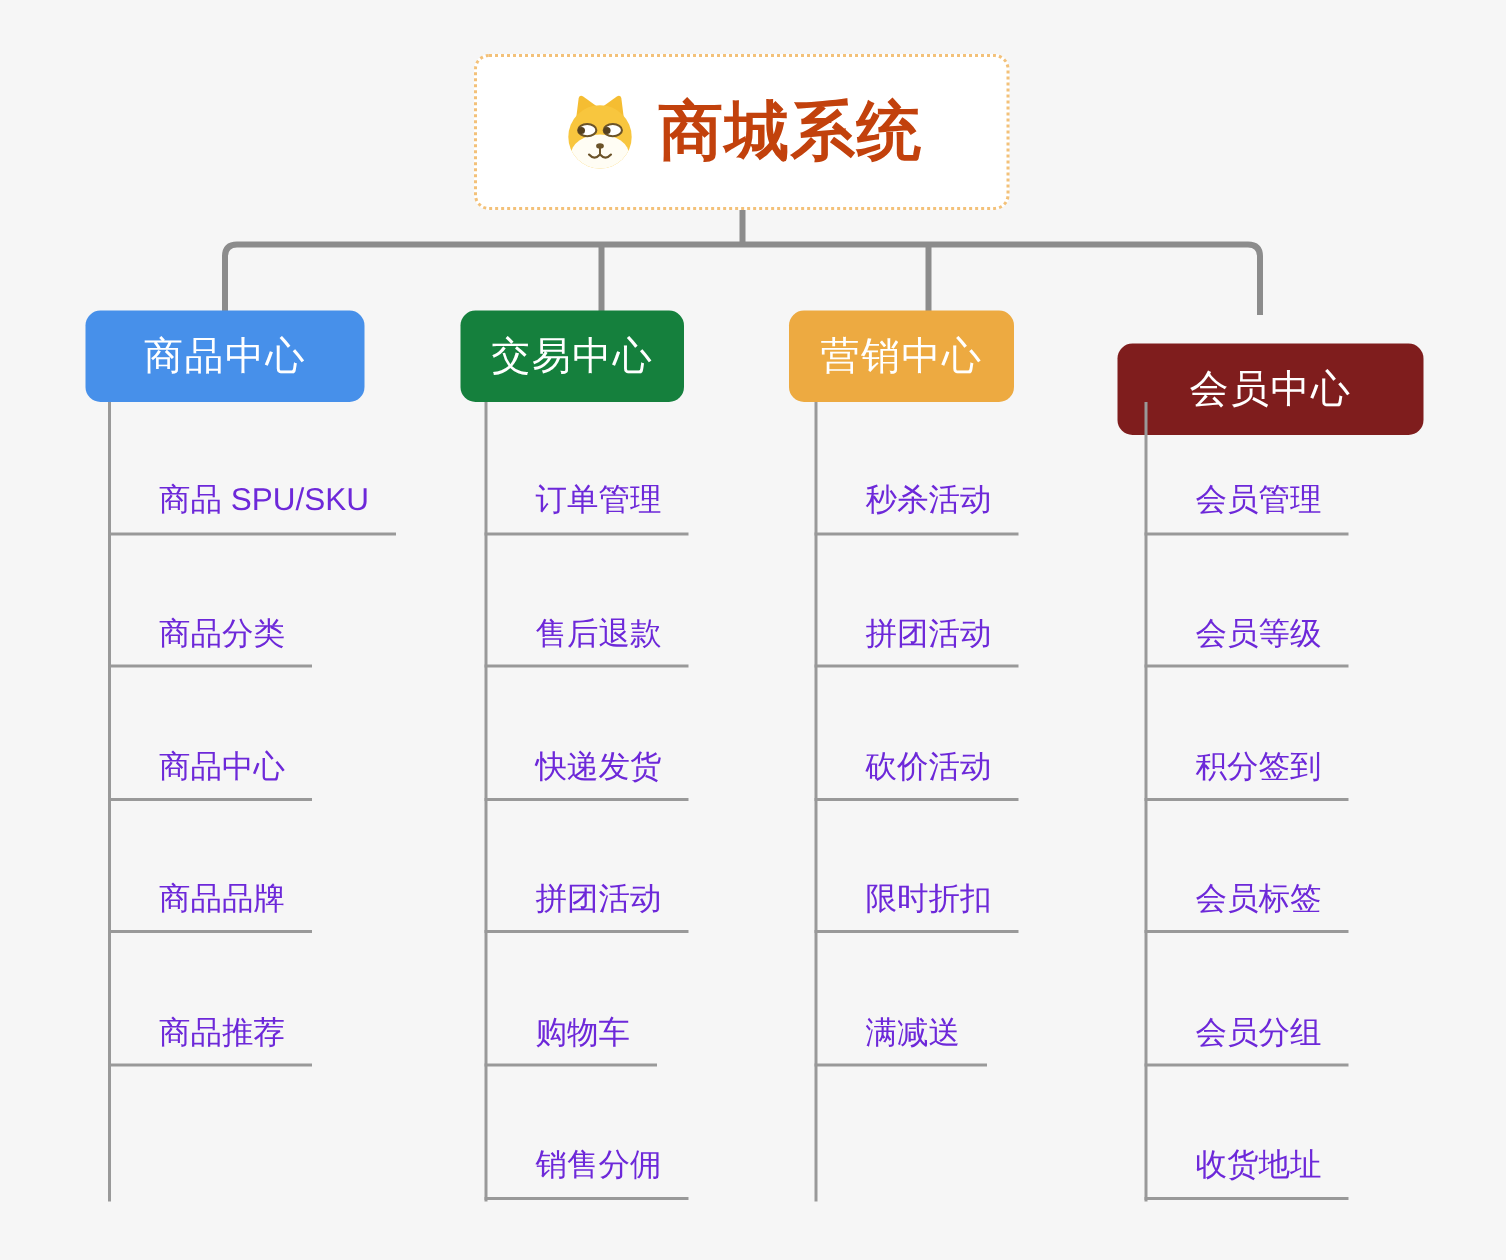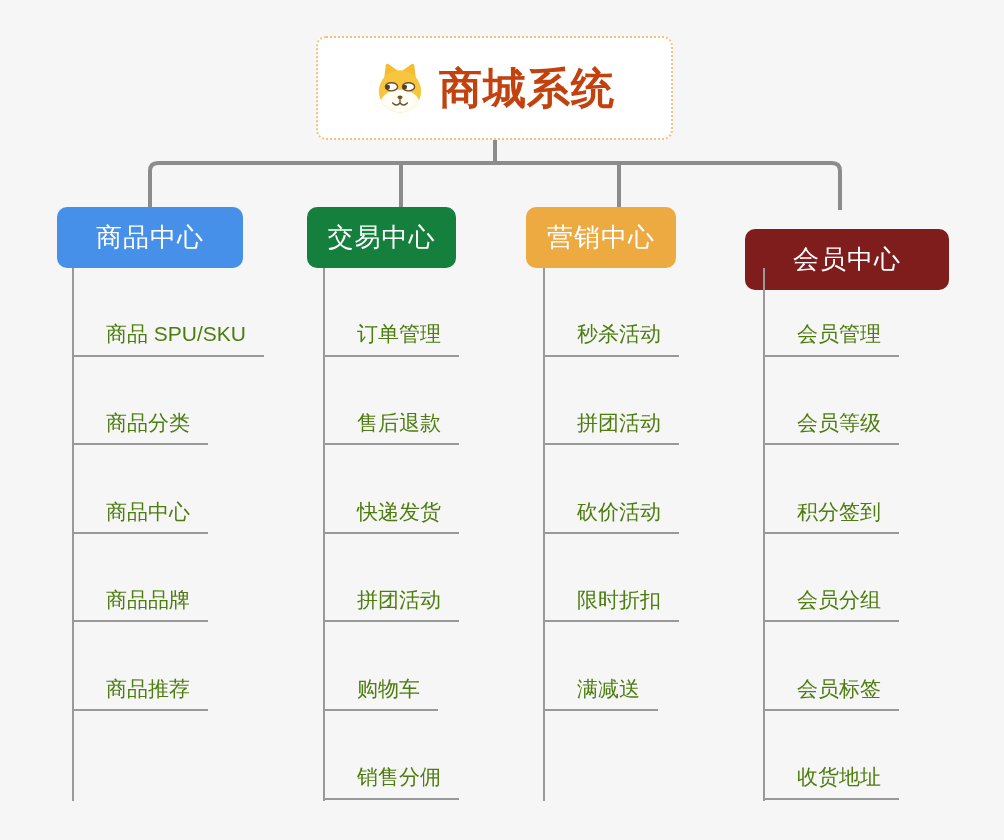--- a/index.html
+++ b/index.html
@@ -35,21 +35,21 @@
     border-left:2px solid #949494;z-index:2;
   }
   .mm-node{
     box-sizing:border-box;height:88.6px;width:max-content;
     margin-left:-2px;
     display:flex;align-items:flex-end;
     padding:0 18px 8px 34px;
     border-bottom:2px solid #999999;
   }
   .mm-node span{
-    font-size:21px;color:#4d7c0f;line-height:1.2;white-space:nowrap;
+    font-size:21px;color:#6d28d9;line-height:1.2;white-space:nowrap;
   }
 </style>
 </head>
 <body>
 
 <div class="canvas">
 
   <svg class="connectors" viewBox="0 0 1004 840">
     <path d="M495 140 L495 165
              M150 210 L150 171 Q150 163 158 163 L832 163 Q840 163 840 171 L840 210
@@ -150,23 +150,23 @@
     <div class="mm-node">
         <span>会员管理</span>
       </div>
     <div class="mm-node">
         <span>会员等级</span>
       </div>
     <div class="mm-node">
         <span>积分签到</span>
       </div>
     <div class="mm-node">
-        <span>会员分组</span>
+        <span>会员标签</span>
       </div>
     <div class="mm-node">
-        <span>会员标签</span>
+        <span>会员分组</span>
       </div>
     <div class="mm-node">
         <span>收货地址</span>
       </div>
   </div>
 
 </div>
 
 </body></html>

